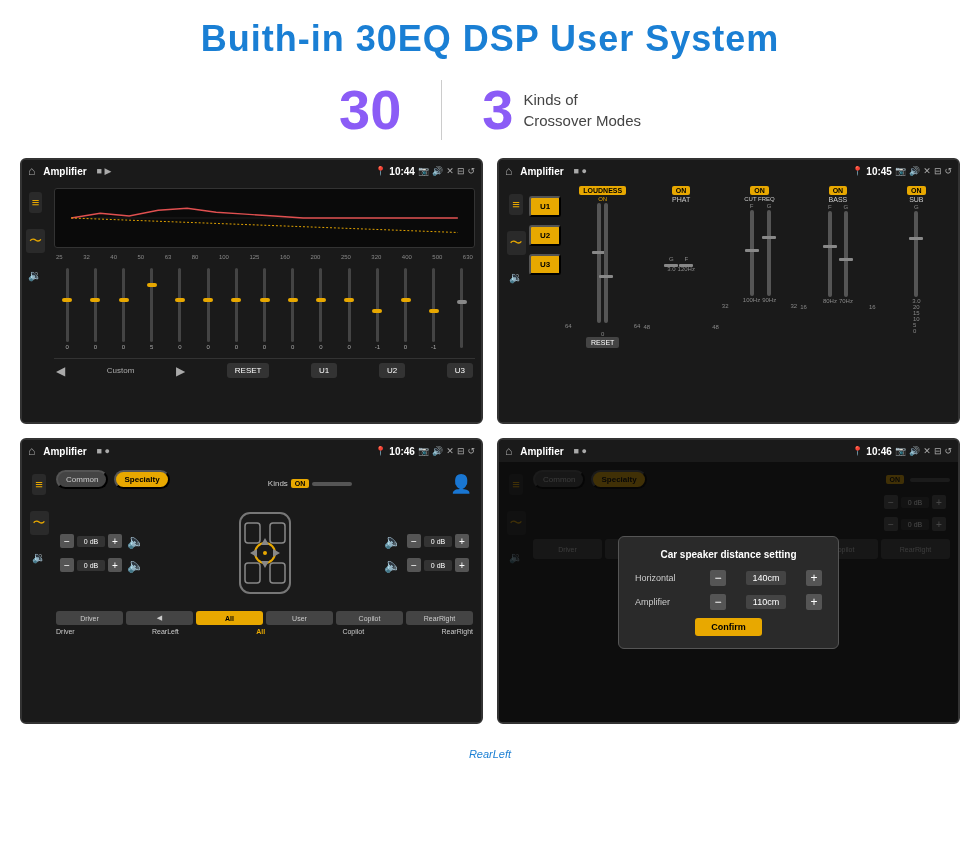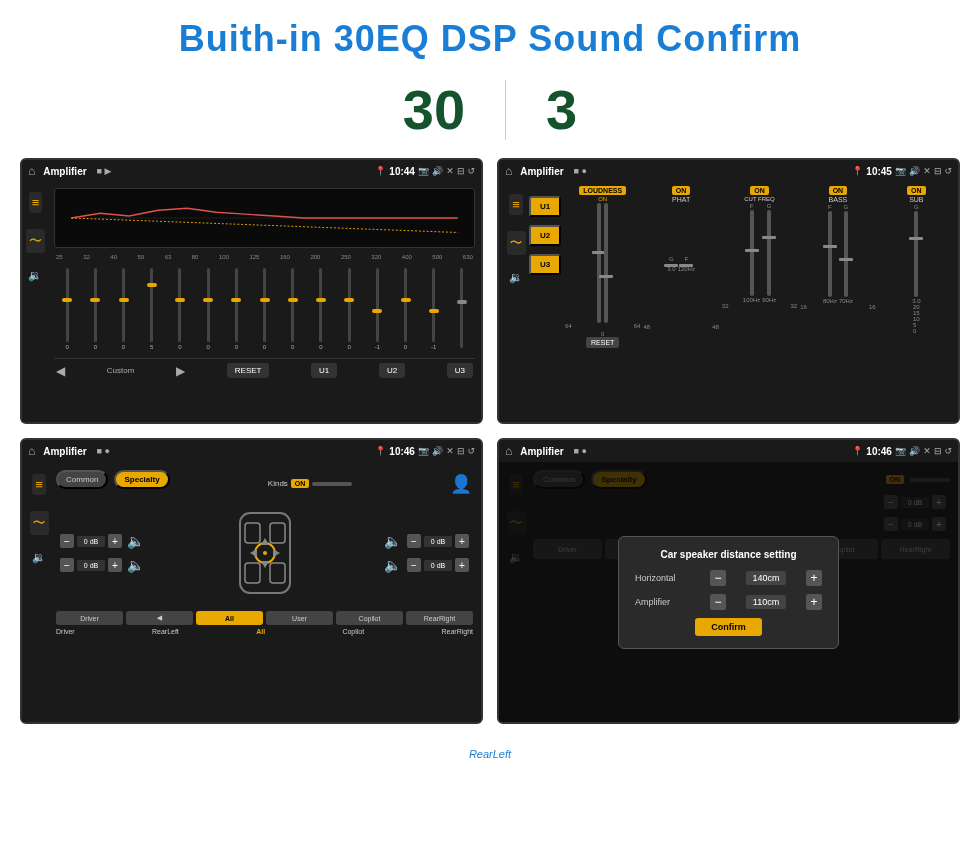--- a/index.html
+++ b/index.html
@@ -31,21 +31,21 @@
     }
     .stat-block {
       display: flex;
       align-items: center;
       gap: 10px;
       padding: 0 40px;
     }
     .stat-number {
       font-size: 56px;
       font-weight: 900;
-      color: #14532d;
+      color: #8b5cf6;
       line-height: 1;
     }
     .stat-label {
       font-size: 15px;
       color: #444;
       line-height: 1.4;
     }
     .stat-divider {
       width: 1px;
       height: 60px;
@@ -406,29 +406,33 @@
       width: 14px;
       height: 3px;
       background: #888;
       border-radius: 1px;
       left: -5px;
     }
   </style>
 </head>
 <body>
 
-<h1 class="page-title">Buith-in 30EQ DSP Sound Confirm</h1>
+<h1 class="page-title">Buith-in 30EQ DSP User System</h1>
 
 <div class="stats-row">
   <div class="stat-block">
     <span class="stat-number">30</span>
   </div>
   <div class="stat-divider"></div>
   <div class="stat-block">
     <span class="stat-number">3</span>
+    <span class="stat-label">
+      <span>Kinds of</span><br>
+      <span>Crossover Modes</span>
+    </span>
   </div>
 </div>
 
 <div class="screenshots-grid">
 
   <div class="screen-container">
     <div class="android-bar">
       <span class="home-icon">⌂</span>
       <span class="app-title">Amplifier</span>
       <span style="margin-left:6px;color:#aaa;font-size:9px;">■ ▶</span>

